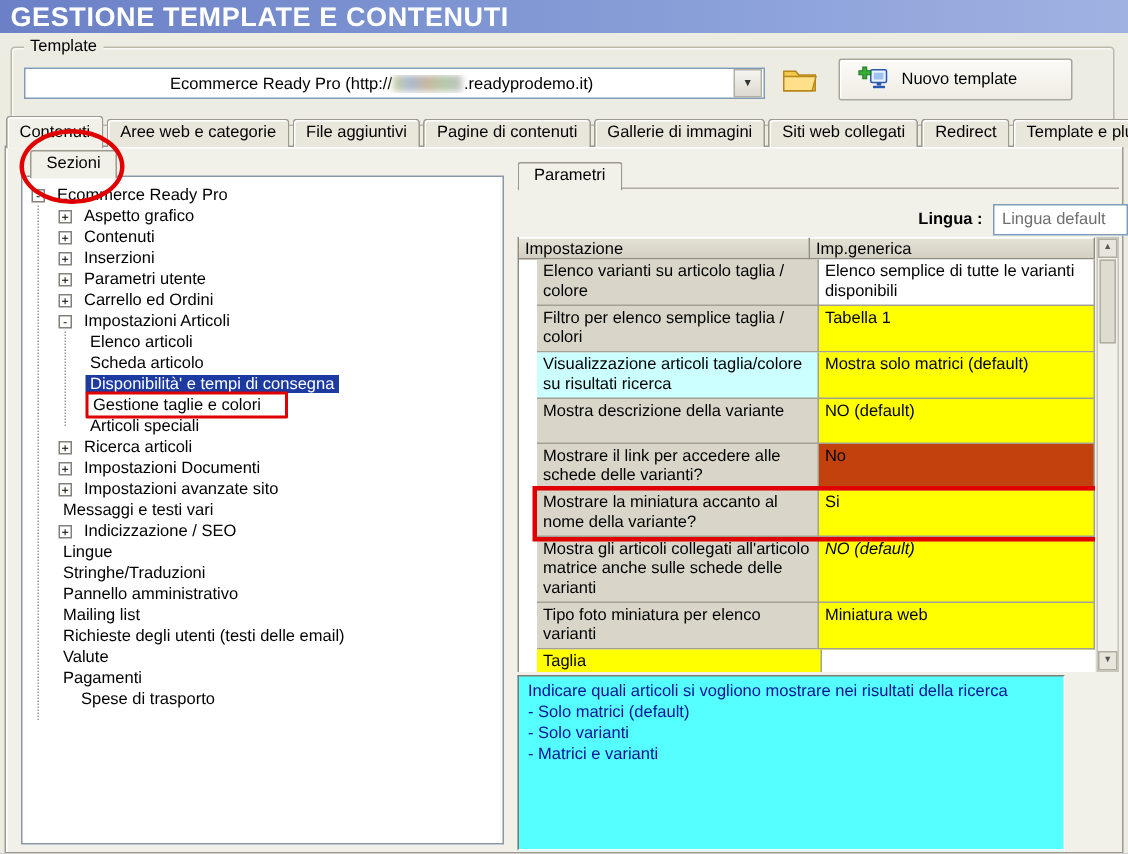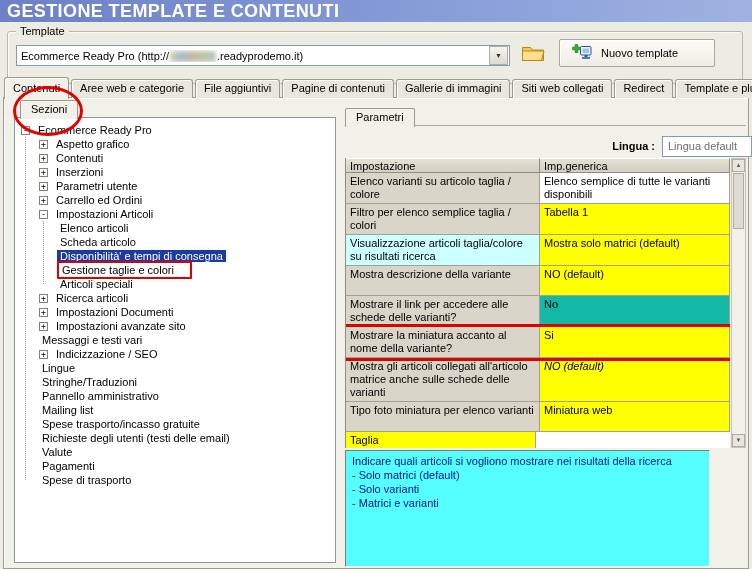--- a/index.html
+++ b/index.html
@@ -11,21 +11,21 @@
     background:linear-gradient(90deg,#6B80C6 0%,#8097D4 45%,#9FB2E2 100%);
     color:#fff;font-weight:bold;font-size:18px;line-height:22px;padding-left:7px;
     letter-spacing:.4px;box-sizing:border-box;}
 
   
   .groupbox{position:absolute;left:7px;top:31px;width:736px;height:53px;box-sizing:border-box;
     border:1px solid #BBB8AA;border-radius:3px;box-shadow:inset 1px 1px 0 #ffffffaa;}
   .group-label{position:absolute;left:16px;top:25px;background:#EDECE3;padding:0 4px;z-index:2;}
 
   .combo{position:absolute;left:16px;top:45px;width:494px;height:21px;background:#fff;
-    border:1px solid #7F9DB9;box-sizing:border-box;display:flex;align-items:center;z-index:2;}
+    border:1px solid #7F9DB9;box-sizing:border-box;display:flex;align-items:center;z-index:2;text-align:center;}
   .combo-text{flex:1;padding-left:4px;white-space:nowrap;overflow:hidden;}
   .combo-btn{width:17px;height:17px;margin:1px;flex:none;display:flex;align-items:center;justify-content:center;
     background:linear-gradient(#F6F5F1,#DCD9D0);border:1px solid #B2AFA2;font-size:7px;color:#333;}
   .redacted{display:inline-block;width:46px;height:11px;vertical-align:-2px;margin:0 1px;
     background:linear-gradient(90deg,#cdd2a8,#aab9cf,#c9b79e,#b3c9aa,#c2c2c2);filter:blur(2px);}
 
   .folder-btn{position:absolute;left:518px;top:42px;width:30px;height:25px;display:flex;
     align-items:center;justify-content:center;background:transparent;border:none;z-index:2;cursor:pointer;}
 
   .new-btn{position:absolute;left:559px;top:39px;width:156px;height:28px;box-sizing:border-box;
@@ -72,21 +72,21 @@
     color:#6e6e6e;z-index:5;}
 
   
   .param-table{position:absolute;left:345px;top:158px;width:385px;height:290px;overflow:hidden;
     box-sizing:border-box;border-left:1px solid #8F8D82;z-index:4;background:#fff;}
   .phead{display:flex;}
   .hcell{box-sizing:border-box;height:15px;padding:1px 4px;background:linear-gradient(#E4E1D5,#D3D0C3);
     border-top:1px solid #fff;border-right:1px solid #8F8D82;border-bottom:1px solid #8F8D82;white-space:nowrap;overflow:hidden;}
   .hcell.c1{width:194px;}
   .hcell.c2{width:190px;}
-  .prow{display:flex;position:relative;}
+  .prow{display:flex;position:relative;margin-left:12px;}
   .prow.annotated{outline:3px solid var(--annotation);z-index:6;}
   .pcell{box-sizing:border-box;padding:2px 4px;border-right:1px solid #A3A196;border-bottom:1px solid #A3A196;
     line-height:13px;min-height:30px;}
   .pcell.setting{width:194px;background:#D9D6C9;}
   .pcell.value{width:190px;background:#fff;}
   .pcell.italic{font-style:italic;}
 
   
   .vscroll{position:absolute;left:731px;top:158px;width:15px;height:290px;box-sizing:border-box;
     background:#F1F0E9;border:1px solid #C6C4B8;z-index:4;}
@@ -228,32 +228,29 @@
         <div class="trow" style="padding-left: 24px; align-items: center;">
           <span class="tlabel">Stringhe/Traduzioni</span>
         </div>
         <div class="trow" style="padding-left: 24px;">
           <span class="tlabel">Pannello amministrativo</span>
         </div>
         <div class="trow" style="padding-left: 24px;">
           <span class="tlabel">Mailing list</span>
         </div>
         <div class="trow" style="padding-left: 24px;">
-          <span class="tlabel">Spese trasporto/incasso gratuite</span>
-        </div>
-        <div class="trow" style="padding-left: 24px;">
           <span class="tlabel">Richieste degli utenti (testi delle email)</span>
         </div>
         <div class="trow" style="padding-left: 24px;">
           <span class="tlabel">Valute</span>
         </div>
         <div class="trow" style="padding-left: 24px;">
           <span class="tlabel">Pagamenti</span>
         </div>
-        <div class="trow" style="padding-left: 24px;">
+        <div class="trow" style="padding-left: 36px;">
           <span class="tlabel">Spese di trasporto</span>
         </div>
       </div>
   </div>
 
   <div class="annotation-circle"></div>
 
   <div class="subtab parametri">Parametri</div>
   <div class="param-rule"></div>
 
@@ -279,21 +276,21 @@
         <div class="prow">
           <div class="pcell setting" style="background: rgb(204, 255, 255);">Visualizzazione articoli taglia/colore su risultati ricerca</div>
           <div class="pcell value" style="background: rgb(255, 255, 0);">Mostra solo matrici (default)</div>
         </div>
         <div class="prow">
           <div class="pcell setting">Mostra descrizione della variante</div>
           <div class="pcell value" style="background: rgb(255, 255, 0);">NO (default)</div>
         </div>
         <div class="prow">
           <div class="pcell setting">Mostrare il link per accedere alle schede delle varianti?</div>
-          <div class="pcell value" style="background: #14b8a6;">No</div>
+          <div class="pcell value" style="background: #c2410c;">No</div>
         </div>
         <div class="prow annotated">
           <div class="pcell setting">Mostrare la miniatura accanto al nome della variante?</div>
           <div class="pcell value" style="background: rgb(255, 255, 0);">Si</div>
         </div>
         <div class="prow">
           <div class="pcell setting">Mostra gli articoli collegati all'articolo matrice anche sulle schede delle varianti</div>
           <div class="pcell value italic" style="background: rgb(255, 255, 0);">NO (default)</div>
         </div>
         <div class="prow">

